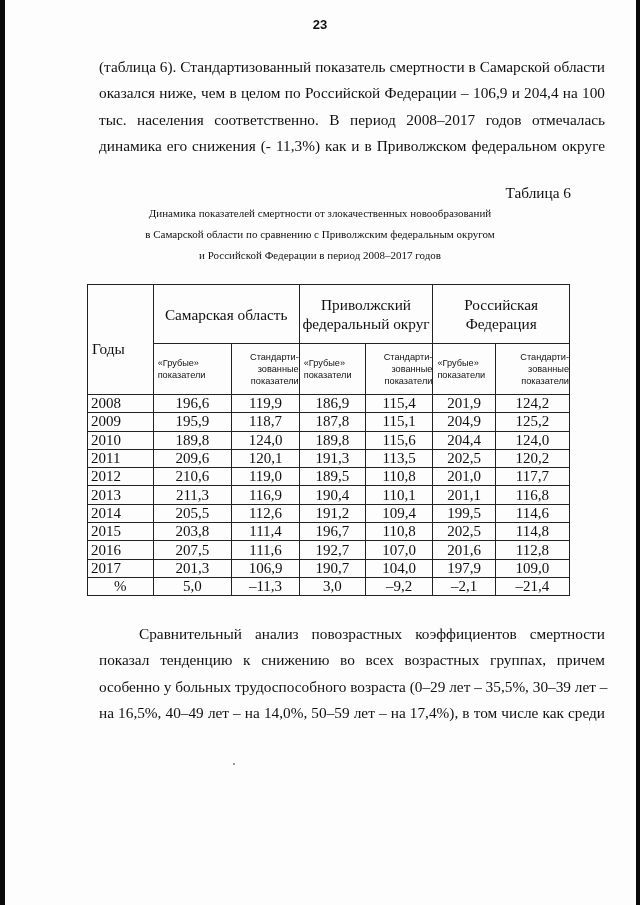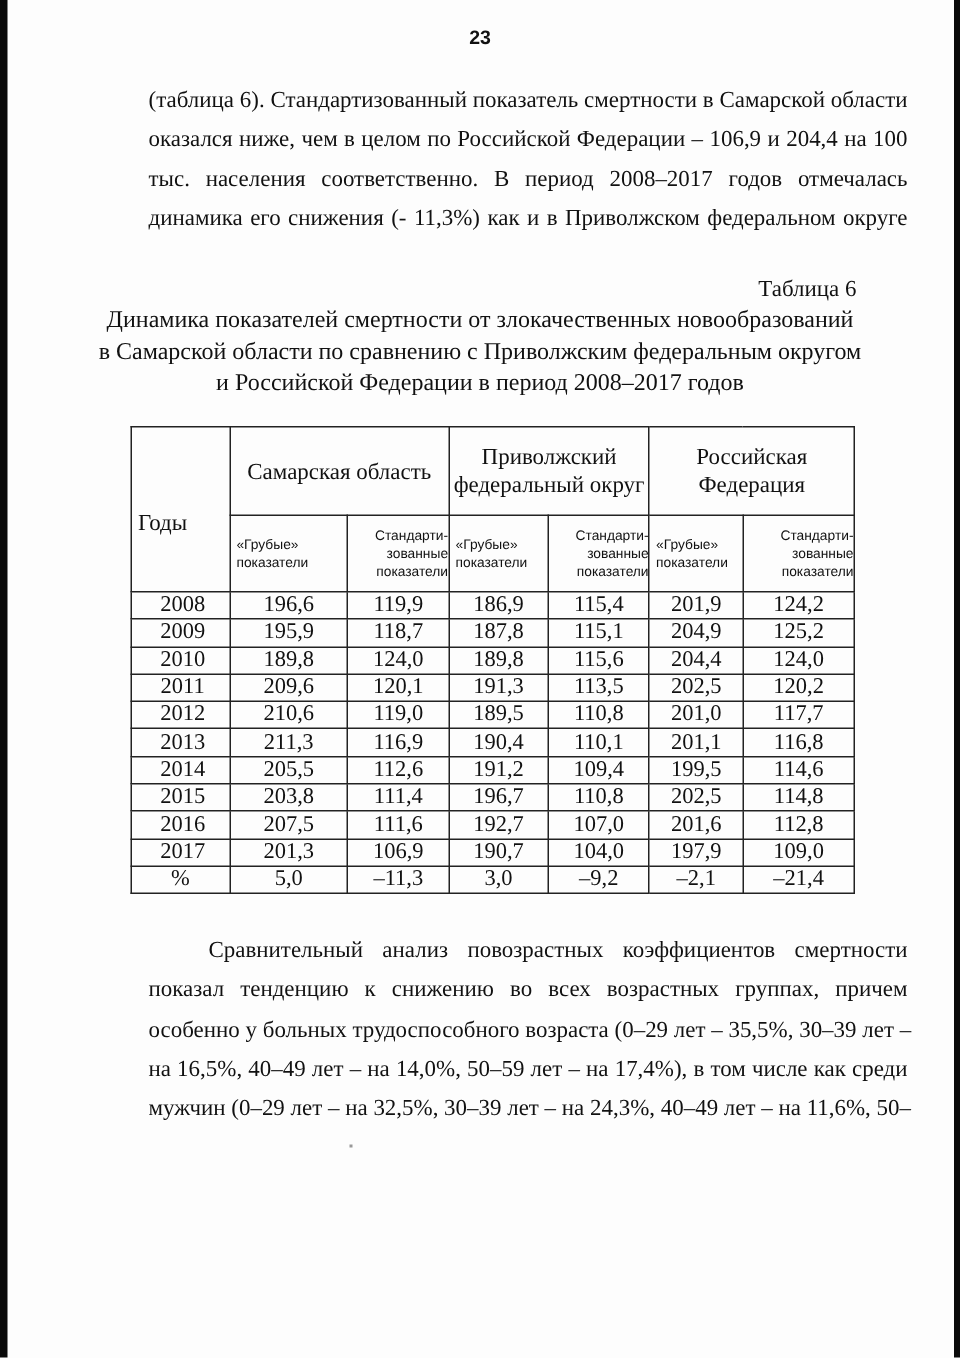--- a/index.html
+++ b/index.html
@@ -19,38 +19,38 @@
     margin-left: 34px;
   }
   .para .line { display: block; text-align: justify; text-align-last: justify; white-space: nowrap; }
   .para .line.last { text-align-last: left; }
   .p1 { top: 54px; }
   .p2 { top: 621px; }
   .p2 .line.first { padding-left: 40px; }
   .table-label { position: absolute; top: 184px; right: 69px; font-size: 15.3px; }
   .table-title {
     position: absolute; top: 203px; left: 60px; width: 520px; text-align: center;
-    font-size: 16px; line-height: 21px;
+    font-size: 11px; line-height: 21px;
   }
   table.data {
     position: absolute; left: 87px; top: 284px; width: 483px; border-collapse: collapse;
     font-size: 15px;
   }
   table.data td, table.data th {
     border: 1px solid #222; padding: 0; font-weight: normal;
   }
   .h-years { width: 62px; text-align: left; vertical-align: middle; padding-left: 4px !important; padding-top: 18px !important; font-size: 15.3px; }
   .h-group { height: 58px; text-align: center; vertical-align: middle; font-size: 15.3px; line-height: 19px; }
   .h-sub {
     height: 50px; font-family: "Liberation Sans", "DejaVu Sans", sans-serif; font-size: 9.2px;
     line-height: 12px; vertical-align: middle;
   }
   .h-sub.grubye { text-align: left; padding-left: 4px !important; margin-left: 12px; }
   .h-sub.std { text-align: right; padding-left: 5px !important; }
-  td.year { text-align: center; padding-left: 3px !important; height: 17.3px; line-height: 17px; }
+  td.year { text-align: left; padding-left: 3px !important; height: 17.3px; line-height: 17px; }
   td.val { text-align: center; height: 17.3px; line-height: 17px; }
   tr.pct td.year { text-align: center; padding-left: 0 !important; }
   .dot { position: absolute; left: 233px; top: 763px; width: 2px; height: 2px; background: #999; }
 </style>
 </head>
 <body>
 
 <div class="edge-left"></div>
 <div class="edge-right"></div>
 
@@ -227,16 +227,15 @@
         <td class="val">–21,4</td>
       </tr>
     </tbody>
 </table>
 
 <div class="para p2">
   <span class="line first">Сравнительный анализ повозрастных коэффициентов смертности</span>
   <span class="line">показал тенденцию к снижению во всех возрастных группах, причем</span>
   <span class="line">особенно у больных трудоспособного возраста (0–29 лет –  35,5%, 30–39 лет –</span>
   <span class="line">на 16,5%, 40–49 лет – на 14,0%, 50–59 лет – на 17,4%), в том числе как среди</span>
-  <span class="line">мужчин (0–29 лет – на 32,5%, 30–39  лет – на 24,3%, 40–49 лет – на 11,6%, 50–</span>
 </div>
 
 <div class="dot"></div>
 
 </body></html>

